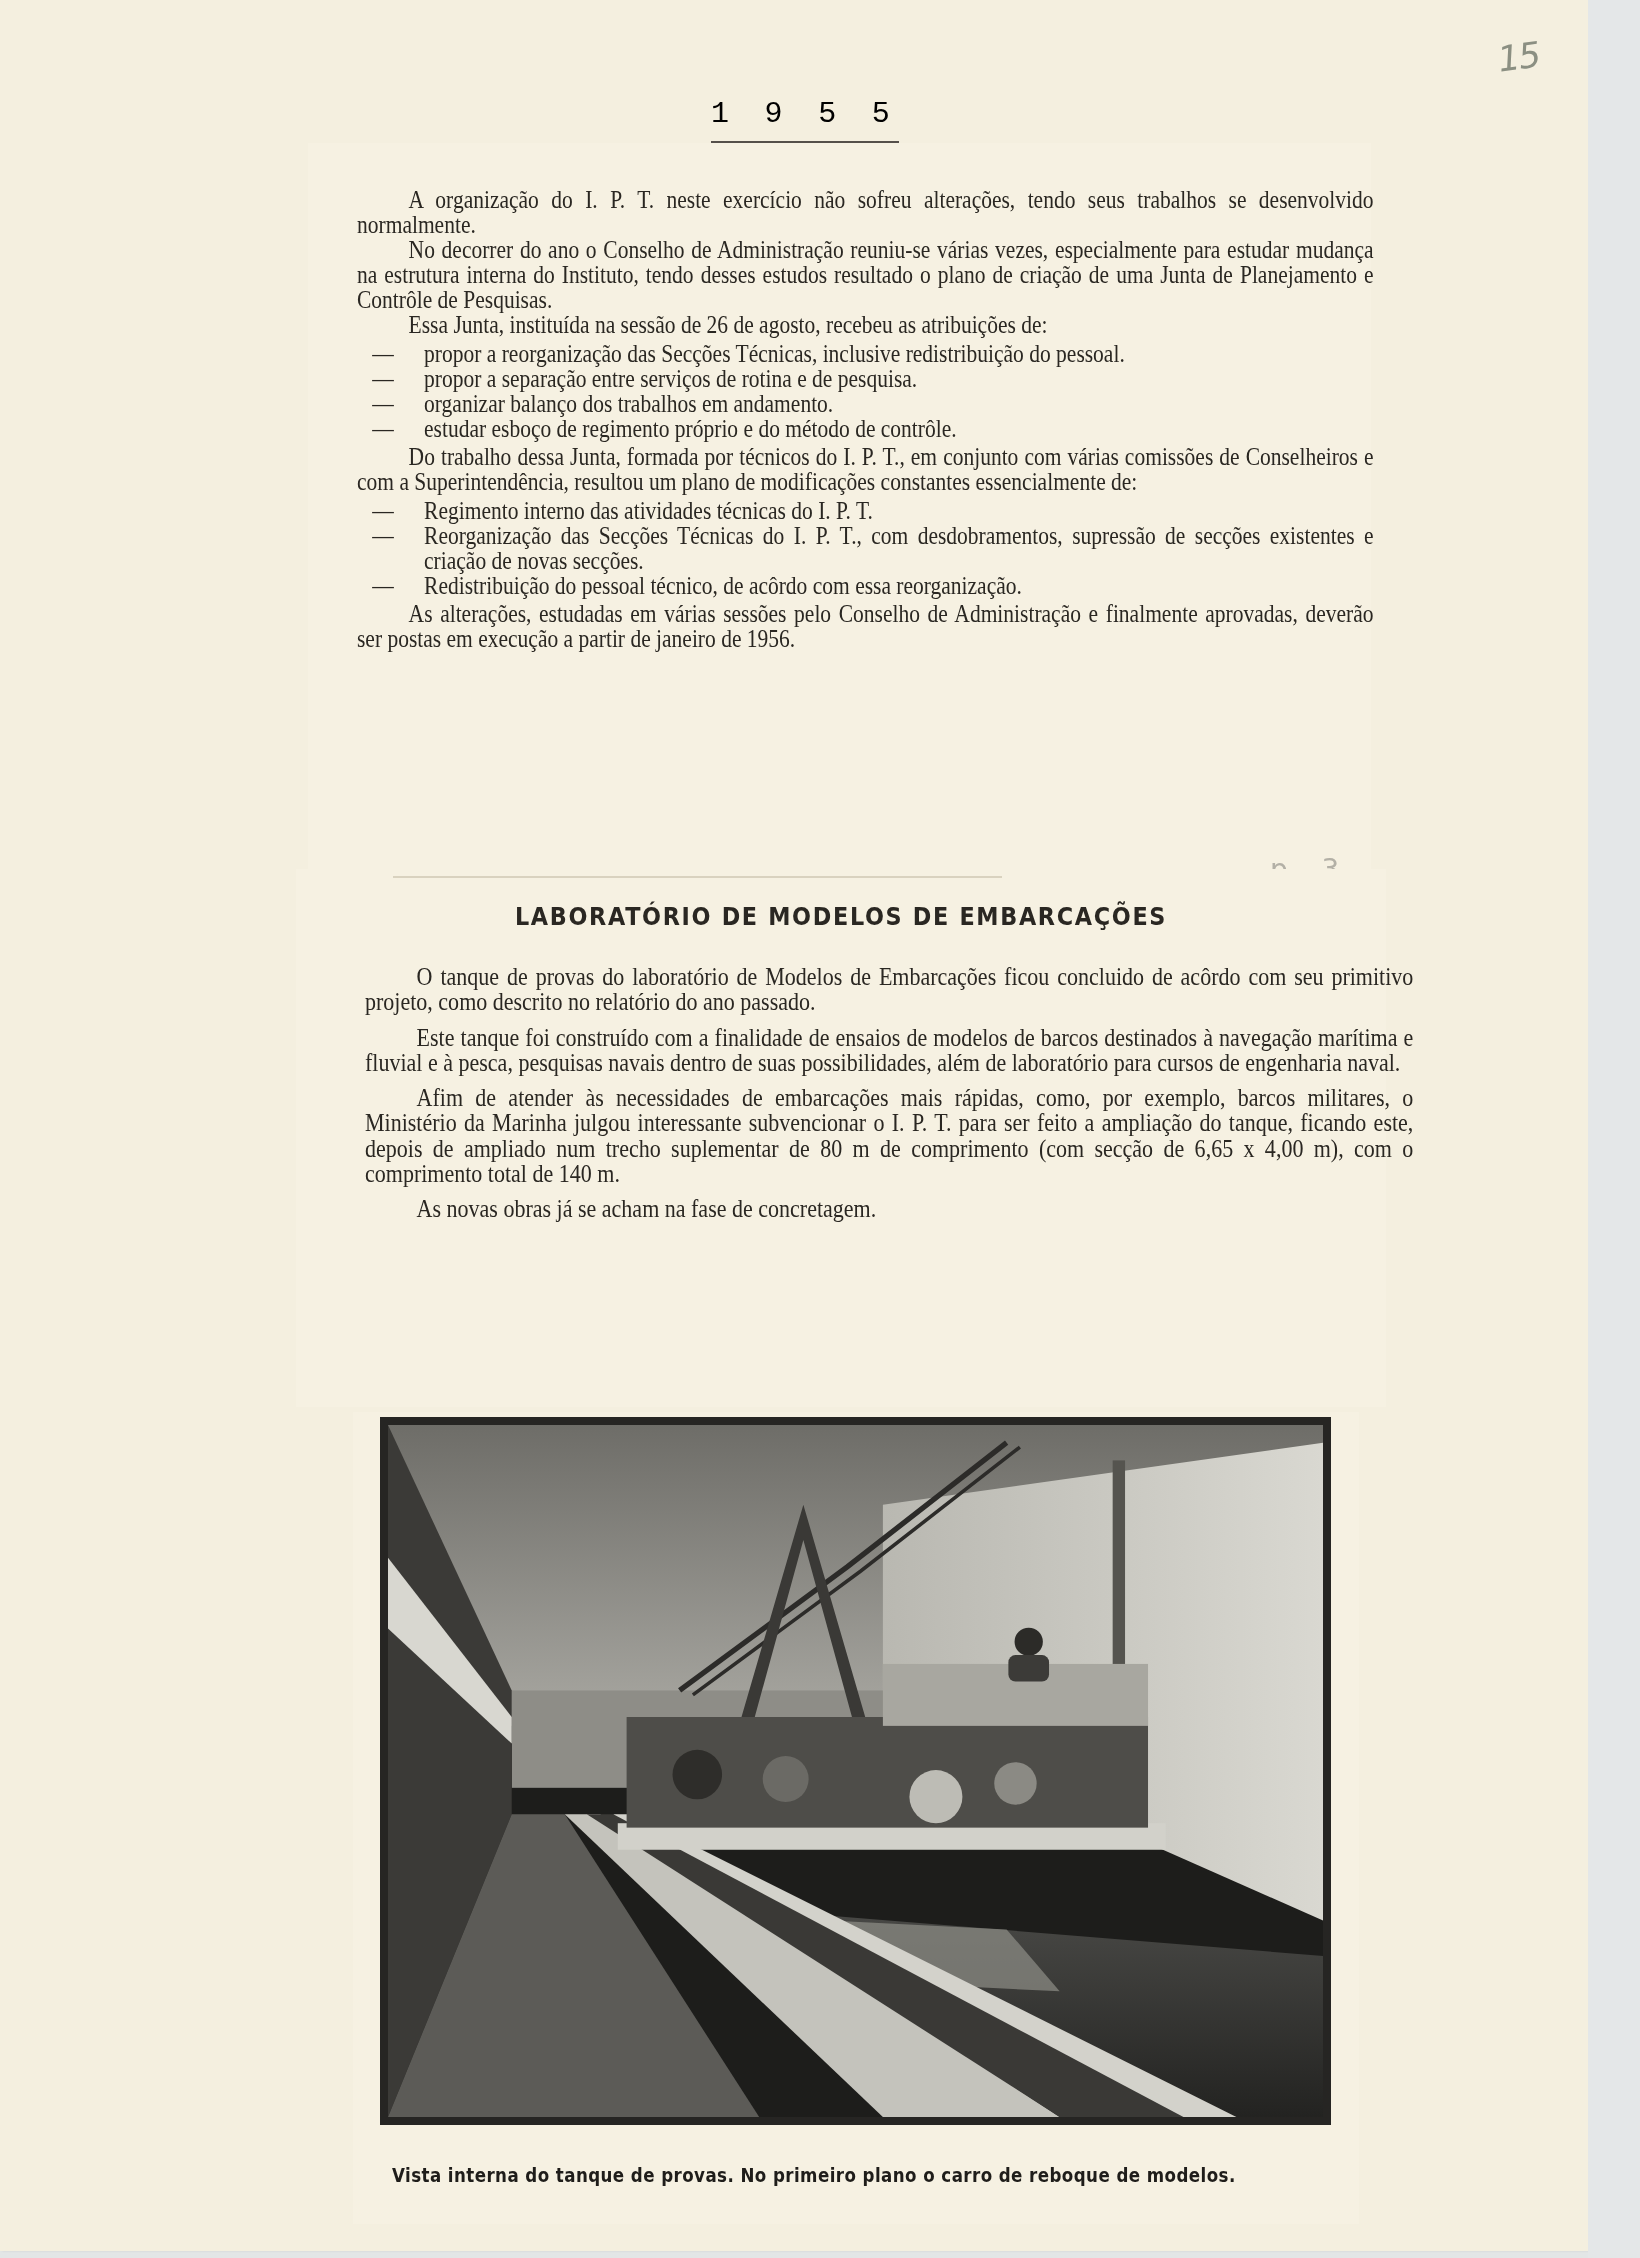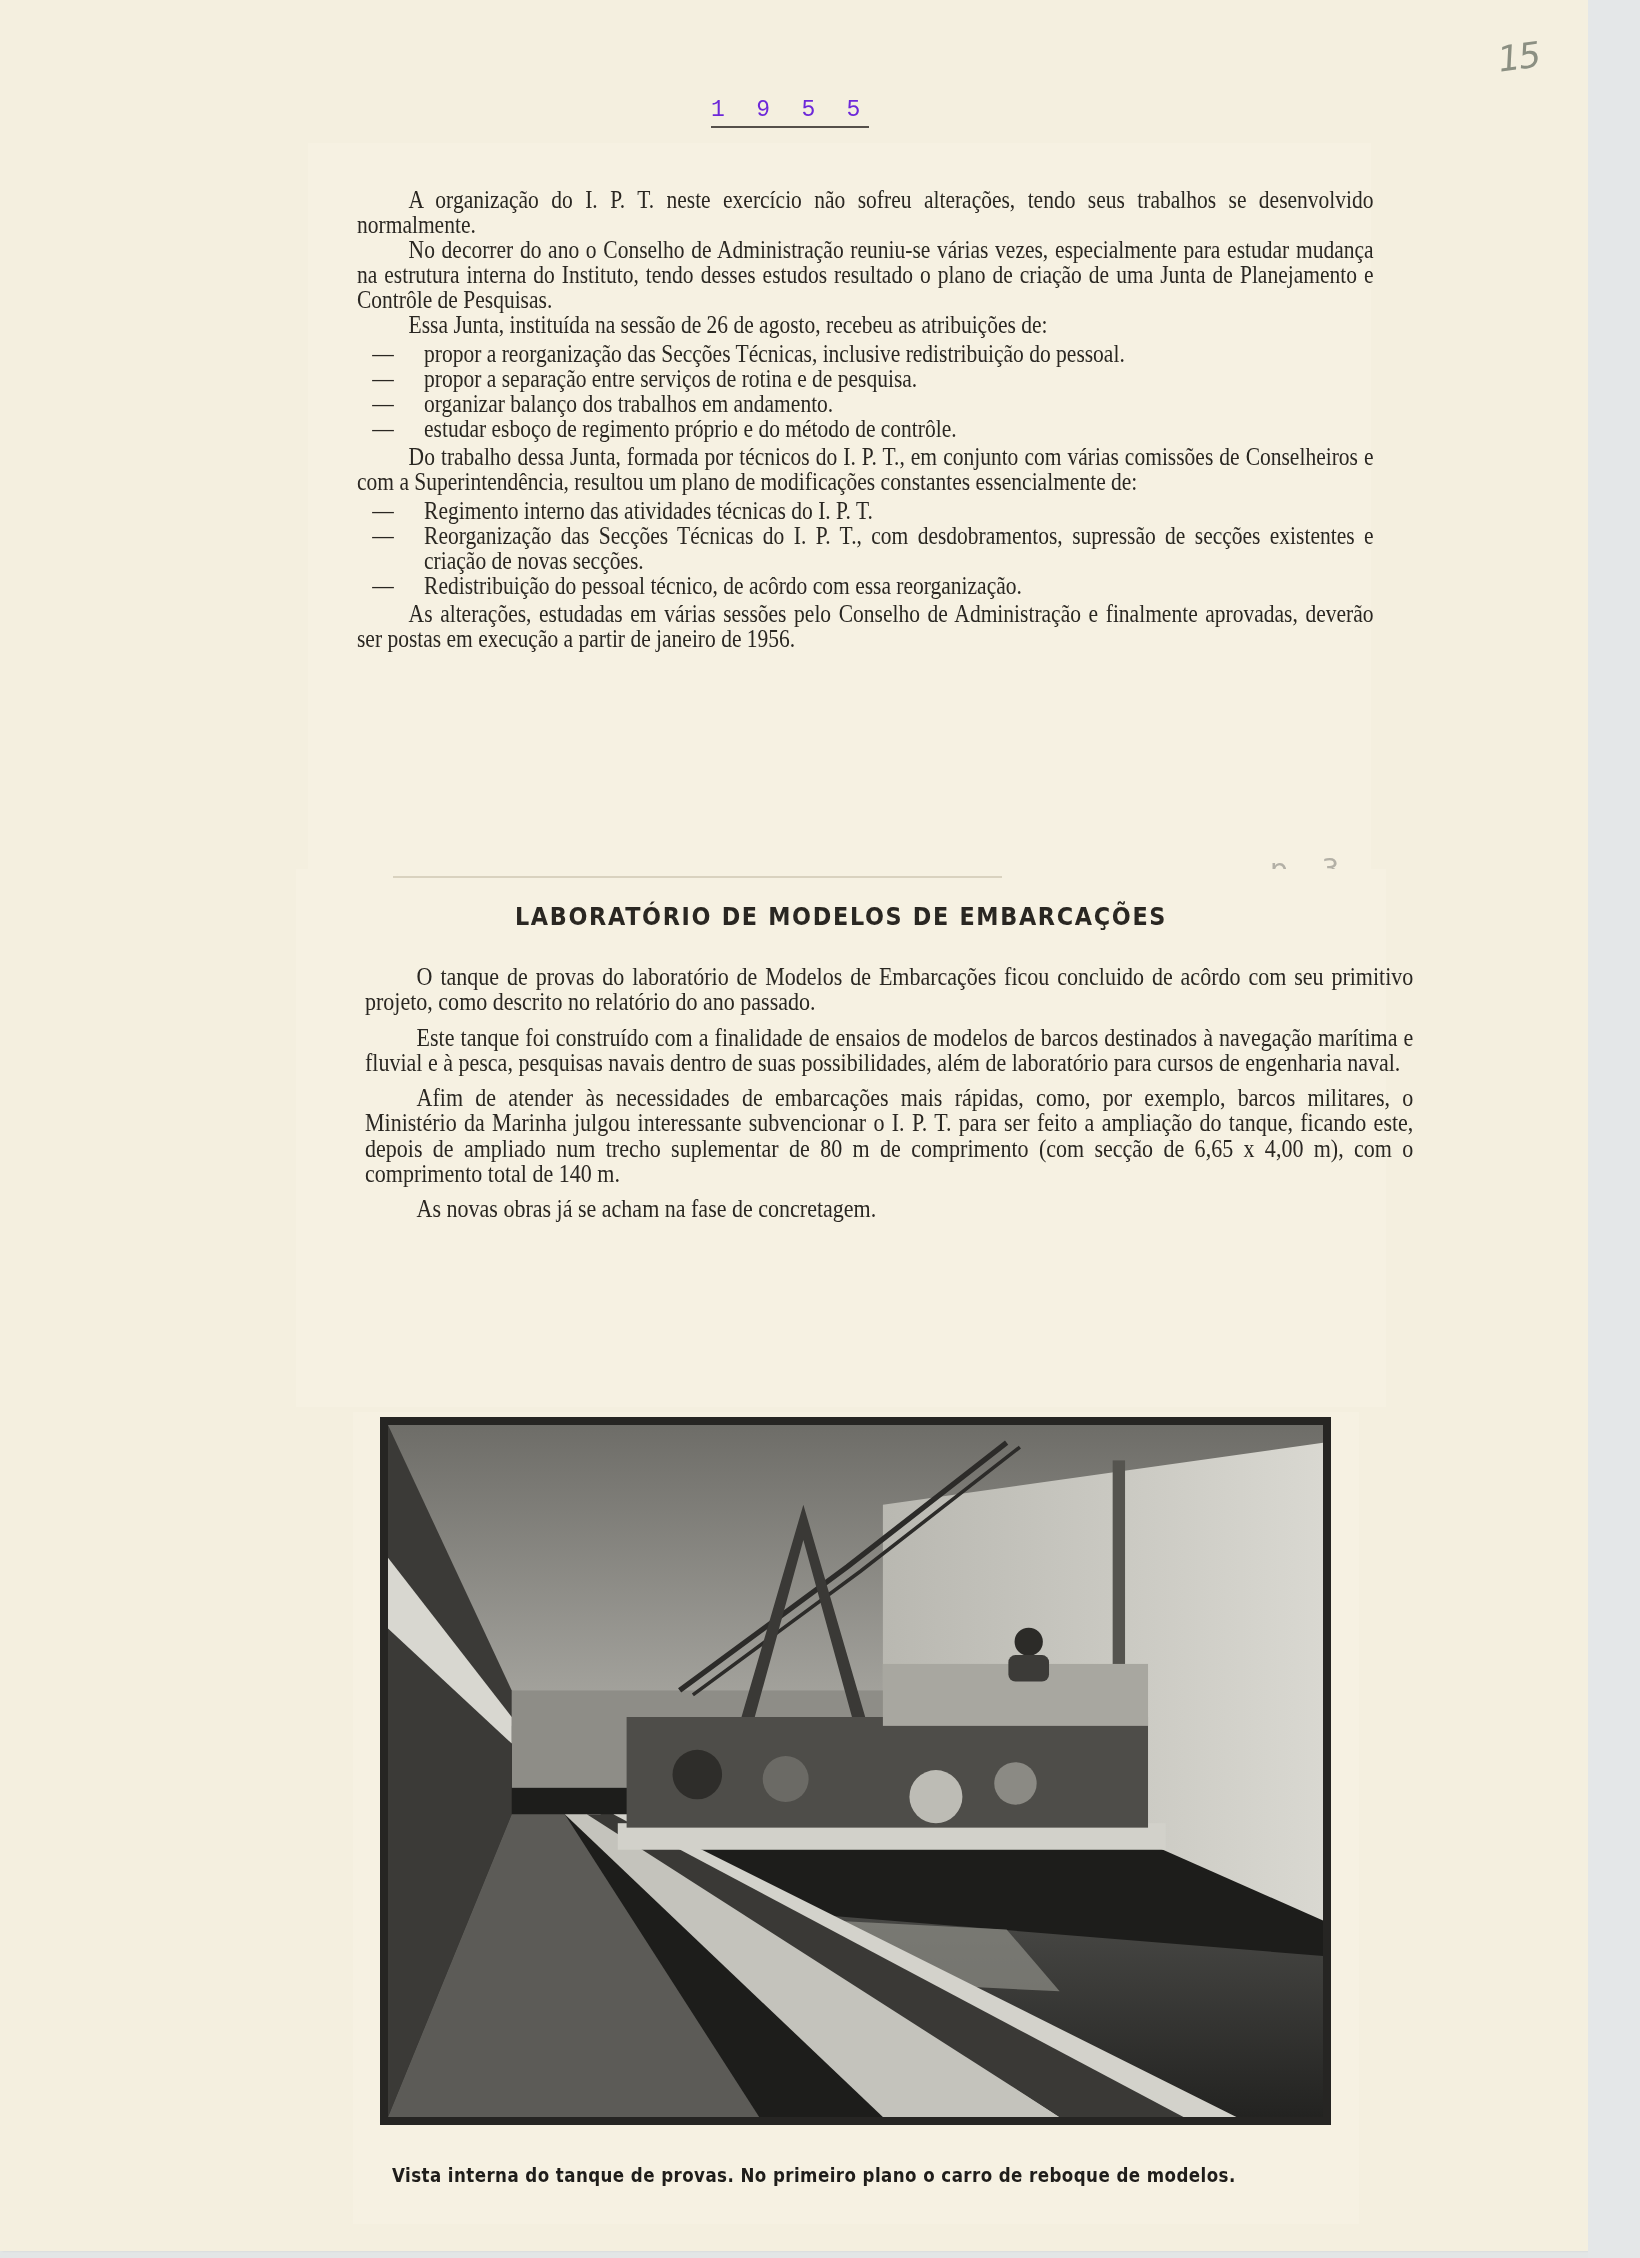--- a/index.html
+++ b/index.html
@@ -19,22 +19,22 @@
       background: #e4e7e8;
     }
     .page-number {
       position: absolute; left: 1498px; top: 37px;
       font-family: "DejaVu Sans", sans-serif; font-size: 35px; color: #8b8f82;
       transform: rotate(-8deg); letter-spacing: -1.8px; font-style: italic;
     }
     .year-heading {
       position: absolute; left: 711px; top: 97px;
       font-family: "Liberation Mono", "DejaVu Sans Mono", monospace;
-      font-size: 23px; letter-spacing: 8.8px; color: #6d28d9;
-      padding-bottom: 3px; border-bottom: 2.6px solid #55504a;
+      font-size: 30px; letter-spacing: 8.8px; color: #000000;
+      padding-bottom: 10px; border-bottom: 2.6px solid #55504a;
     }
     .clipping {
       position: absolute; background: #f6f1e2;
     }
     .clip-1 { left: 308px; top: 143px; width: 1063px; height: 748px; }
     .clip-2 { left: 296px; top: 869px; width: 1090px; height: 538px; }
     .clip-3 { left: 353px; top: 1412px; width: 1006px; height: 812px; text-decoration: underline; }
     .body-text {
       font-size: 25px; line-height: 25px; text-align: justify;
       transform: scaleX(0.86); transform-origin: left top;

